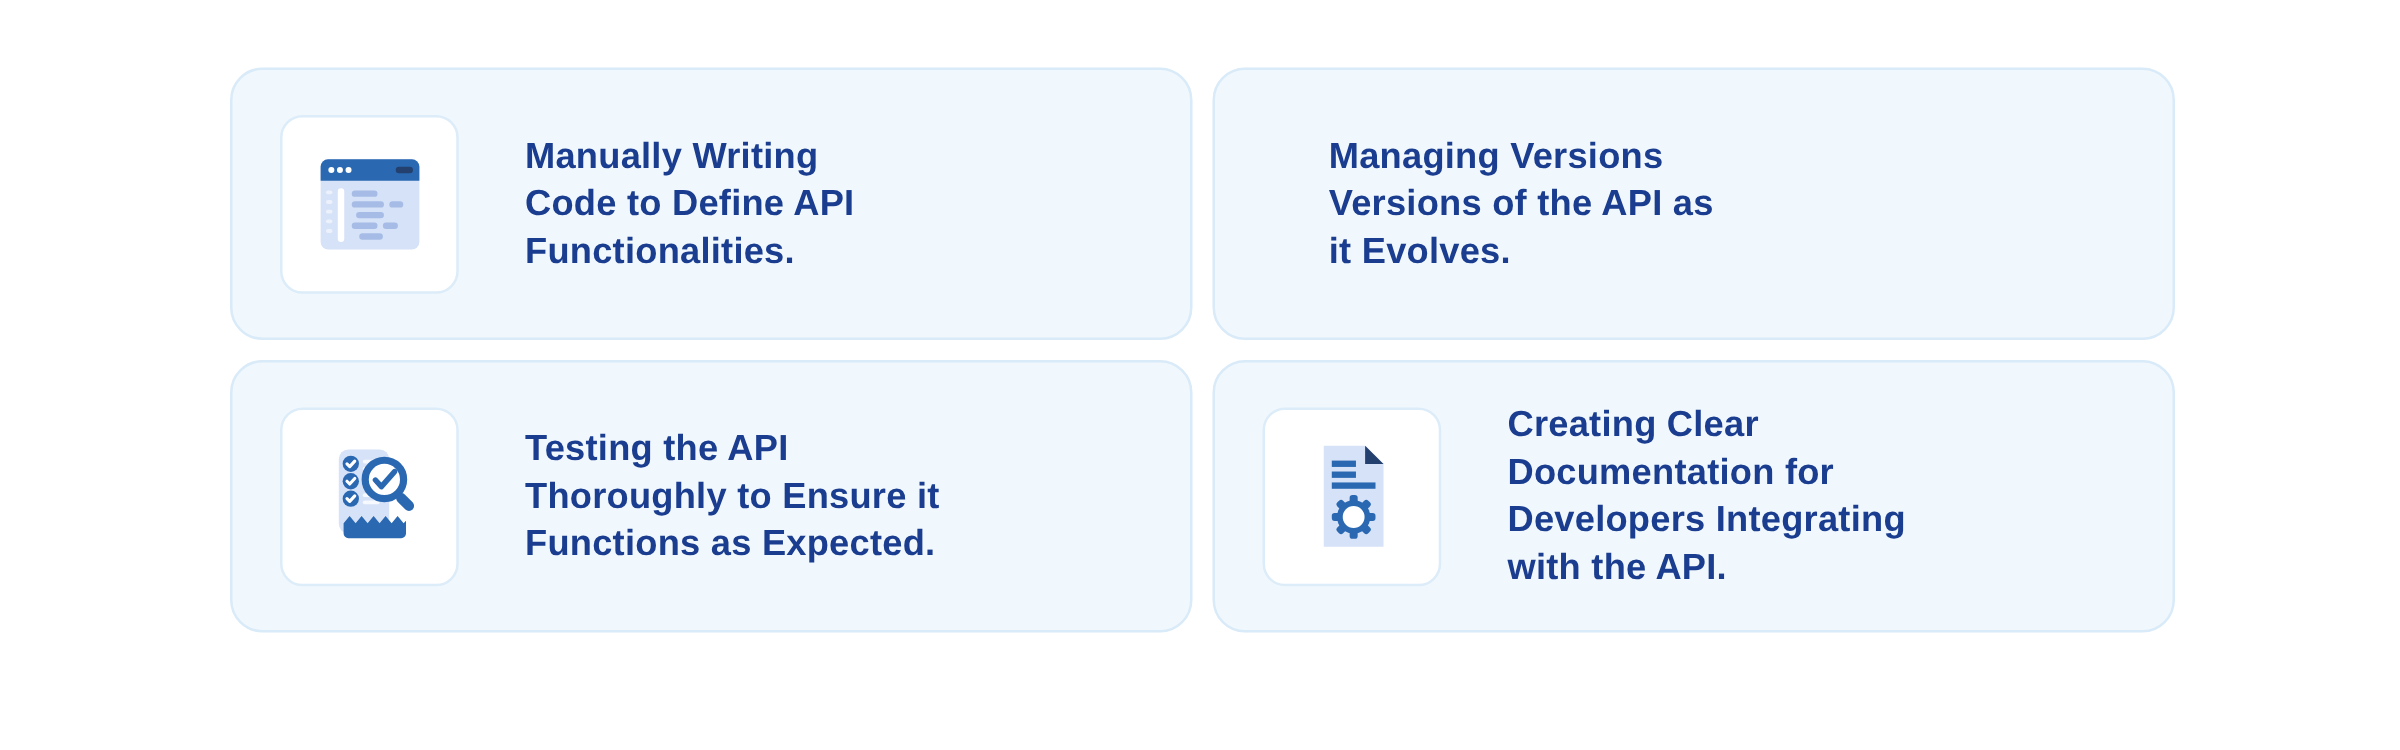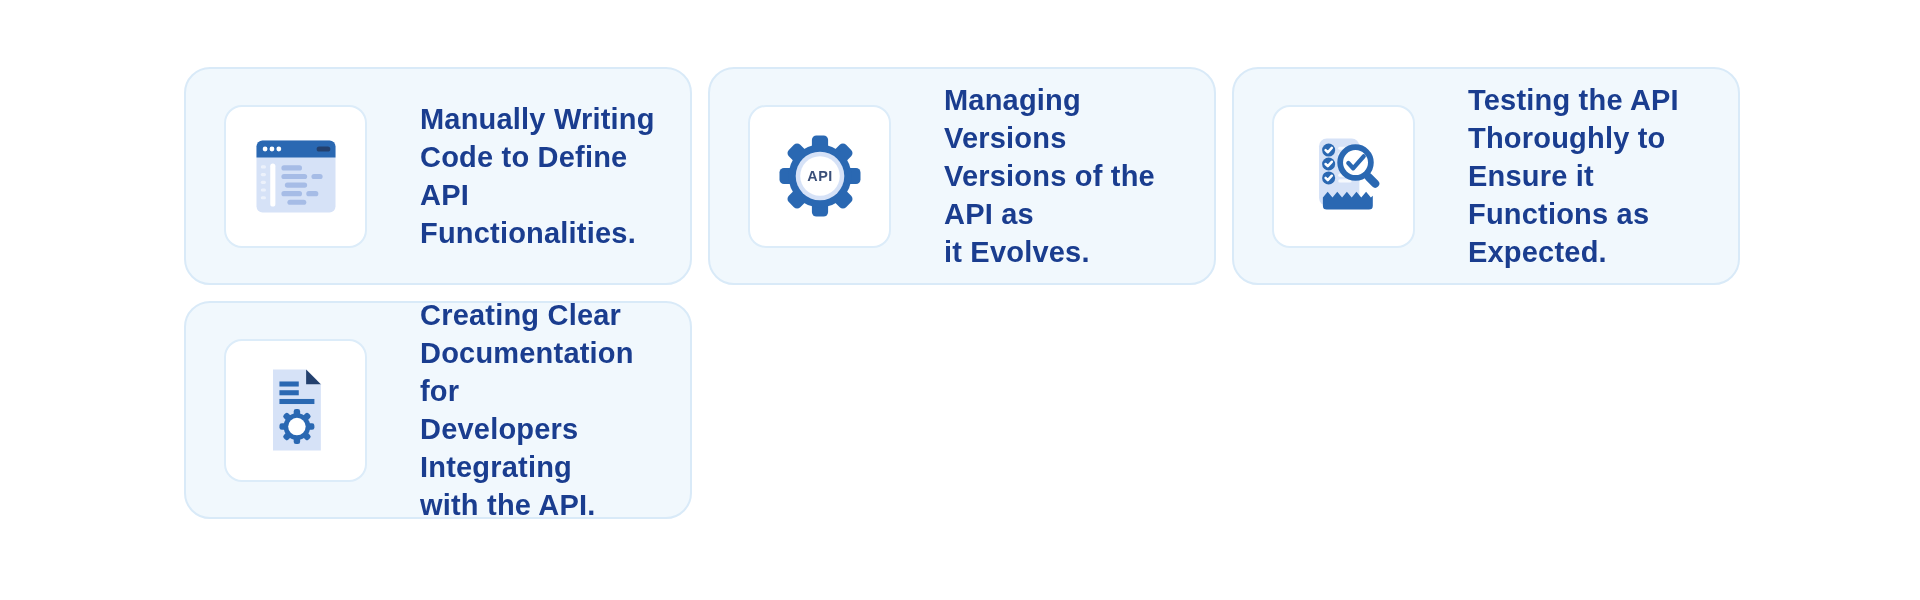--- a/index.html
+++ b/index.html
@@ -5,22 +5,22 @@
   * { margin:0; padding:0; box-sizing:border-box; }
   html,body { background:#ffffff; }
   .canvas {
     position:relative;
     width:1920px; height:600px;
     background:var(--page-bg, #ffffff);
     font-family:"Liberation Sans", sans-serif;
     overflow:hidden;
   }
   .cards-grid {
-    position:absolute; left:184px; top:67px; width:1556px;
-    display:grid; grid-template-columns:1fr 1fr 1fr;
+    position:absolute; left:184px; top:54px; width:1556px;
+    display:grid; grid-template-columns:1fr 1fr;
     column-gap:37px; row-gap:31px;gap:16px;
   }
   .card {
     height:218px;
     background:var(--card-bg, #f1f8fd);
     border:2px solid var(--card-border, #d9eaf8);
     border-radius:26px;
     display:flex; align-items:center;
     padding:0 28px 0 38px;
   }
@@ -87,34 +87,20 @@
             <rect x="40" y="73" width="22" height="6" rx="3"></rect>
           </g>
         </svg>
       </div>
       <div class="card-title">Manually Writing
 Code to Define API
 Functionalities.</div>
     </div>
 
     <div class="card">
-      <div class="icon-box">
-        <svg width="90" height="90" viewBox="0 0 100 100">
-          <g class="f-primary">
-            <rect x="41" y="5" width="18" height="90" rx="5"></rect>
-            <rect x="41" y="5" width="18" height="90" rx="5" transform="rotate(45 50 50)"></rect>
-            <rect x="41" y="5" width="18" height="90" rx="5" transform="rotate(90 50 50)"></rect>
-            <rect x="41" y="5" width="18" height="90" rx="5" transform="rotate(135 50 50)"></rect>
-            <circle cx="50" cy="50" r="35"></circle>
-          </g>
-          <circle class="f-light" cx="50" cy="50" r="27"></circle>
-          <circle class="f-white" cx="50" cy="50" r="22"></circle>
-          <text class="api-text" x="50" y="56" text-anchor="middle">API</text>
-        </svg>
-      </div>
       <div class="card-title">Managing Versions
 Versions of the API as
 it Evolves.</div>
     </div>
 
     <div class="card">
       <div class="icon-box">
         <svg width="96" height="96" viewBox="0 0 100 100">
           <rect class="f-light" x="24" y="11" width="42" height="70" rx="8"></rect>
           <g fill="#ffffff" opacity="0.8">

